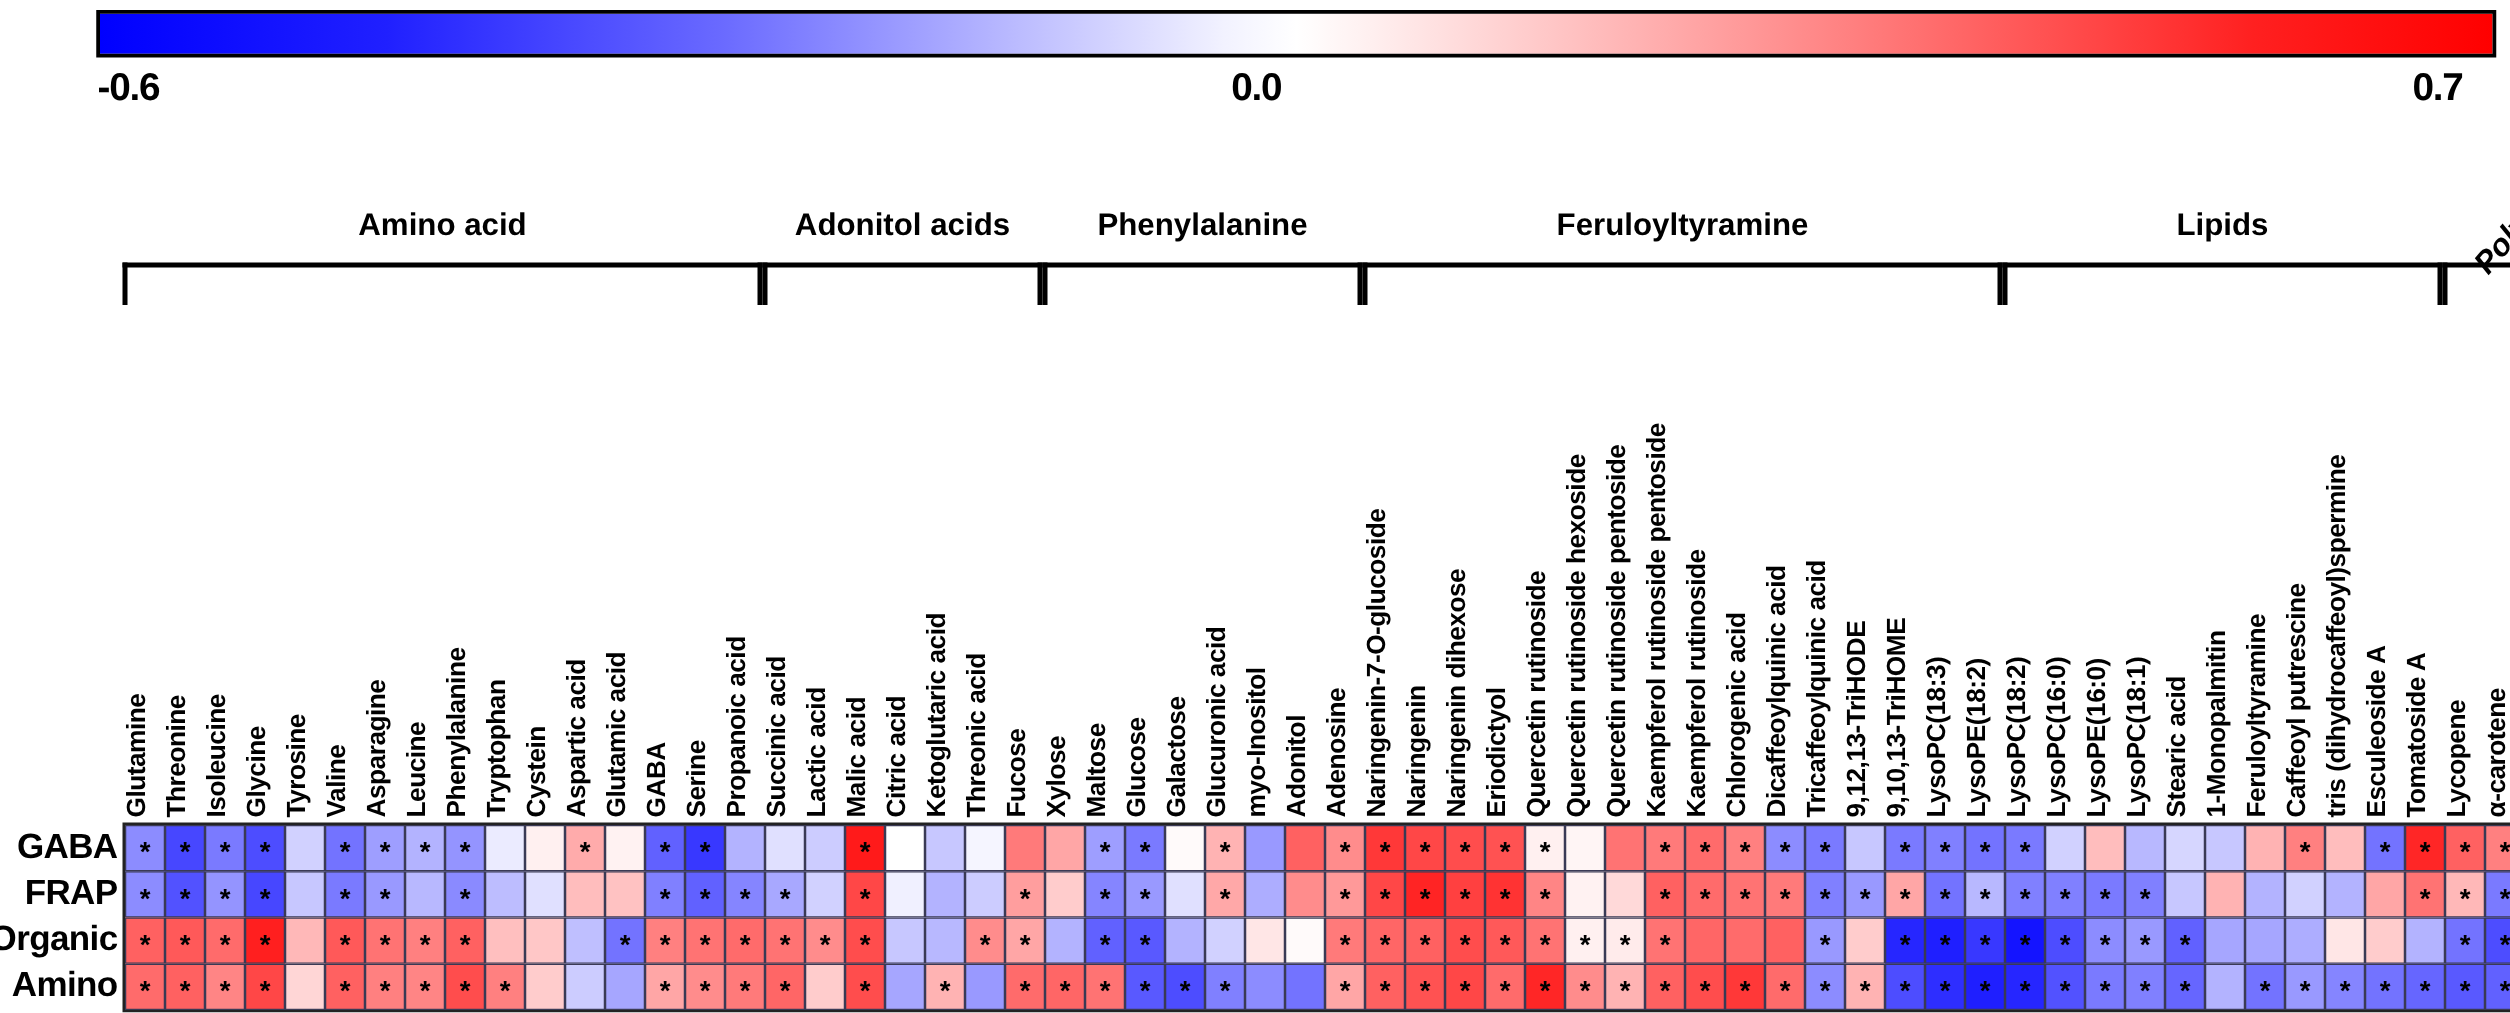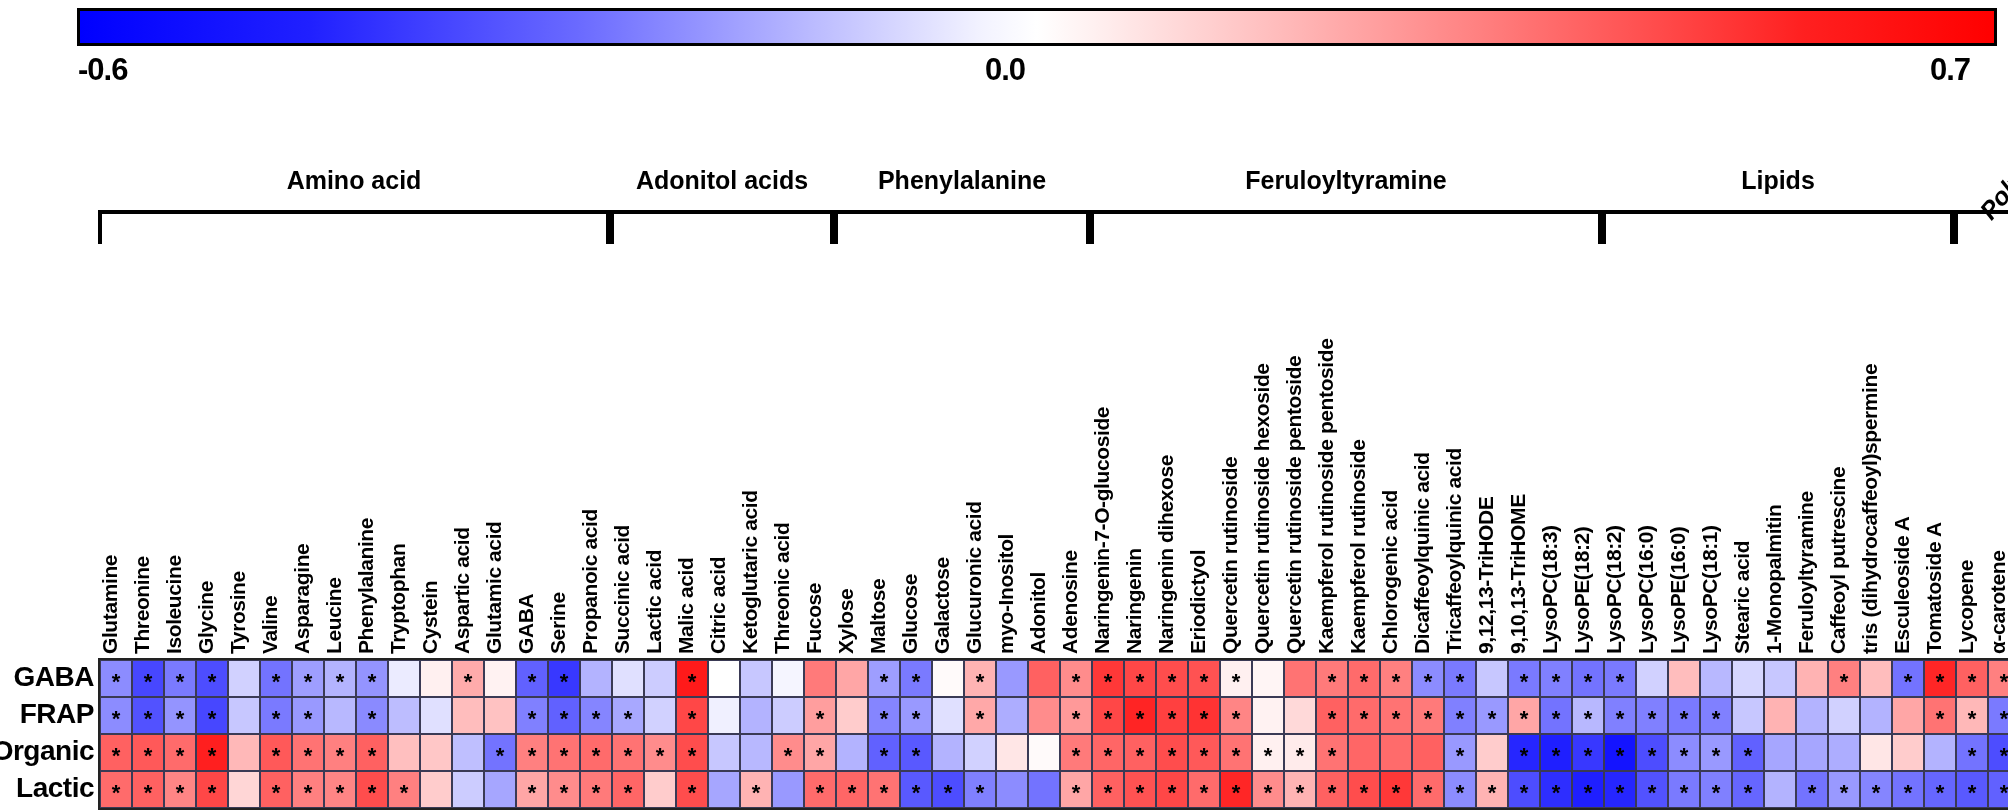--- a/index.html
+++ b/index.html
@@ -122,21 +122,21 @@
     <div class="collab" style="left: 1816px;">Esculeoside A</div>
     <div class="collab" style="left: 1848px;">Tomatoside A</div>
     <div class="collab" style="left: 1880px;">Lycopene</div>
     <div class="collab" style="left: 1912px;">α-carotene</div>
   </div>
 
 <div id="rowlabels">
     <div class="rl">GABA</div>
     <div class="rl">FRAP</div>
     <div class="rl">Organic</div>
-    <div class="rl">Lactic</div>
+    <div class="rl">Amino</div>
   </div>
 
 <div id="heat">
     <div class="hrow">
       <div class="hcell" title="ABTS / Glutamine = -0.45" style="background: rgb(140, 140, 255);">
         <span class="star">*</span>
       </div>
       <div class="hcell" title="ABTS / Threonine = -0.72" style="background: rgb(71, 71, 255);">
         <span class="star">*</span>
       </div>

